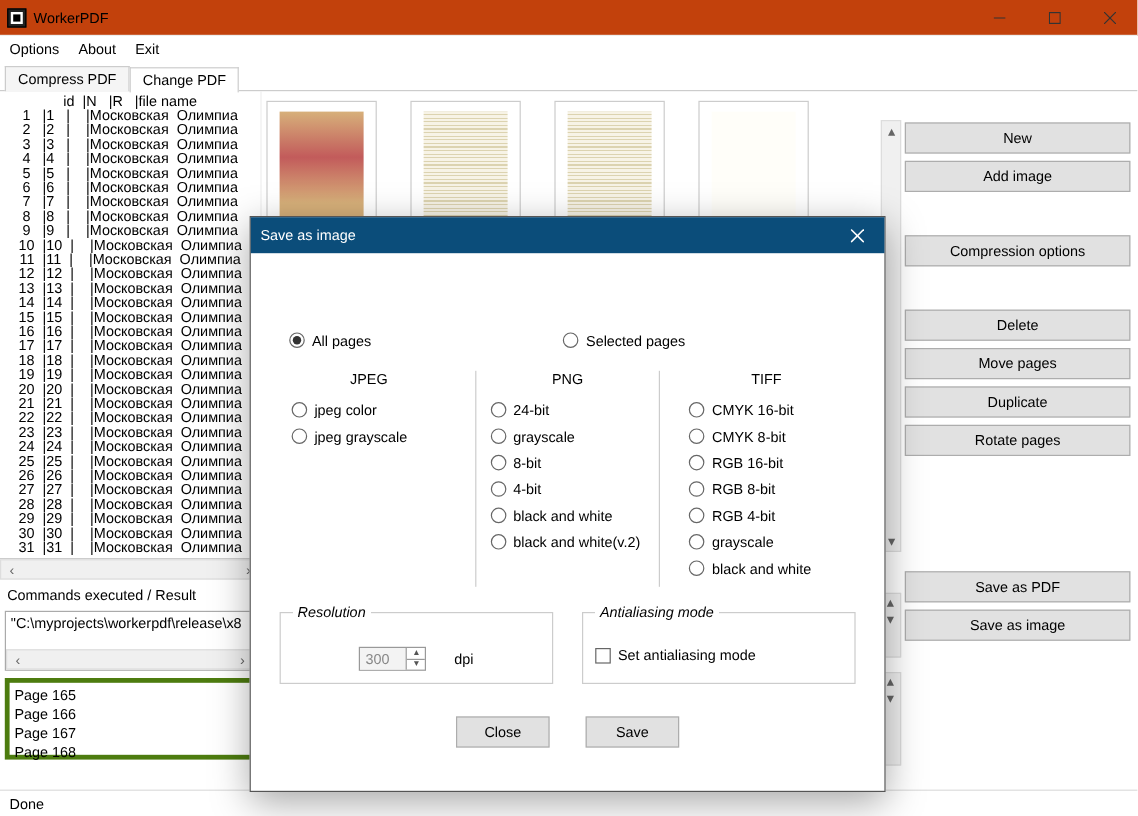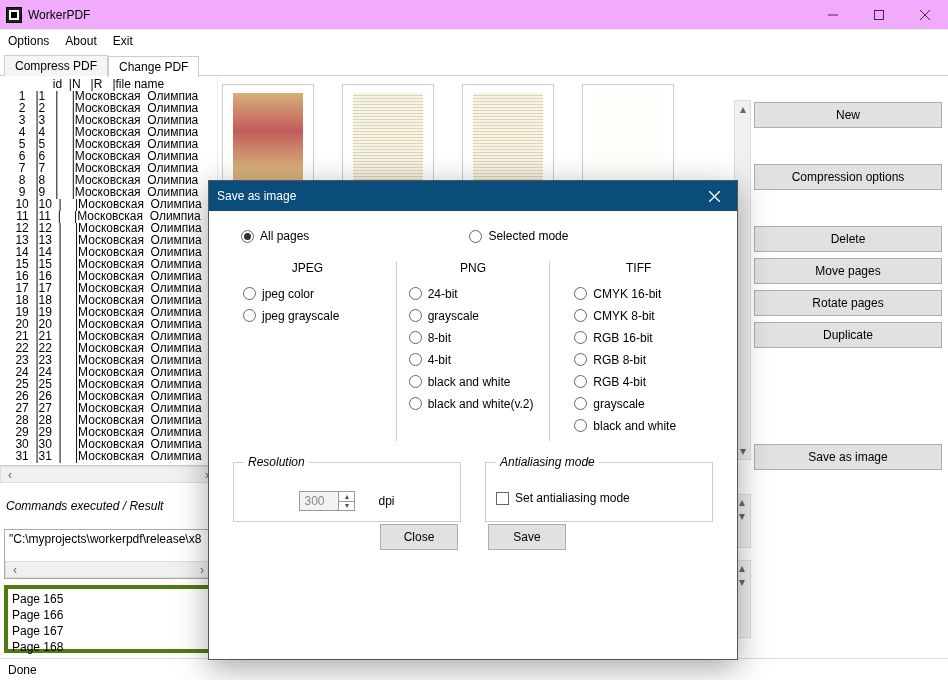--- a/index.html
+++ b/index.html
@@ -1,77 +1,77 @@
 <!DOCTYPE html>
 <html><head>
 <meta charset="utf-8">
 <style>
   * { box-sizing: border-box; font-family: "Segoe UI", Tahoma, sans-serif; font-size: 12px; }
   body { margin:0; padding:0; width:948px; height:680px; background:#fff; position:relative; overflow:hidden; }
-  .titlebar { height:30px; background:#f0abfc; display:flex; align-items:center; padding:0 0 0 6px; border-bottom:1px solid #eee;}
+  .titlebar { height:30px; background:#c2410c; display:flex; align-items:center; padding:0 0 0 6px; border-bottom:1px solid #eee;}
   .titlebar .appicon { width:16px; height:16px; background:#222; border:1px solid #000; position:relative; margin-right:6px;}
   .titlebar .appicon:before{content:"";position:absolute;inset:2px;background:#fff;}
   .titlebar .appicon:after{content:"";position:absolute;left:4px;top:4px;width:6px;height:6px;background:#000;}
   .titlebar .title { flex:0 0 auto; }
   .titlebar .spacer { flex:1; }
   .winbtn { width:46px; height:30px; display:flex; align-items:center; justify-content:center; color:#333;}
   .menubar { height:22px; display:flex; align-items:center; padding:0 8px; gap:16px;}
   .menubar span{cursor:default;}
   .tabs { display:flex; align-items:flex-end; padding-left:4px; height:24px;}
   .tab { padding:3px 10px; border:1px solid #ccc; border-bottom:none; background:#f5f5f5; margin-right:0;}
   .tab.active { background:#fff; position:relative; top:1px;}
   .tabstrip-border{border-top:1px solid #ccc; margin-top:-1px;}
   .main { display:flex; height:calc(680px - 30px - 22px - 24px - 22px);}
   .leftcol { width:218px; border-right:1px solid #eee; overflow:hidden;}
   .filelist { font-family:Liberation Sans, sans-serif; font-size:12px; line-height:12px; white-space:pre; padding:2px 4px; height:390px; overflow:hidden; border-bottom:1px solid #ccc;text-align:center;}
   .hscroll { height:17px; background:#f0f0f0; border:1px solid #ddd; display:flex; align-items:center; justify-content:space-between; padding:0 2px;}
   .hscroll .arrow{width:14px;height:14px;display:flex;align-items:center;justify-content:center;color:#666;}
-  .cmdlabel { padding:16px 6px;font-style:italic;}
+  .cmdlabel { padding:6px 6px;}
   .cmdbox { border:1px solid #aaa; margin:0 4px; height:50px; padding:2px 4px; font-family:"Consolas",monospace; overflow:hidden; white-space:nowrap; position:relative;}
   .cmdbox .hscroll{position:absolute;bottom:0;left:0;right:0;}
   .pagesbox { border:4px solid #4d7c0f; margin:6px 4px 0 4px; height:68px; padding:2px 4px; font-family:"Segoe UI"; line-height:16px;}
   .centercol { flex:1; position:relative; padding:4px; display:flex; gap:28px;}
   .thumb { width:92px; height:112px; border:1px solid #ccc; background:#fff; display:flex;align-items:center;justify-content:center; margin-top:4px;}
   .thumb .inner{width:70px;height:95px;}
   .t1{background:linear-gradient(#d7b07a,#c25b5b 40%,#d7b07a 80%);}
   .t2,.t3{background:repeating-linear-gradient(#f7f3e6,#f7f3e6 2px,#dcd3b0 2px,#dcd3b0 3px);}
   .t4{background:#fffef9;}
   .rightcol { width:200px; padding:6px; display:flex; flex-direction:column; gap:6px;}
   .btn { height:26px; border:1px solid #adadad; background:#e1e1e1; display:flex; align-items:center; justify-content:center; cursor:default;}
   .gap-lg{height:24px;}
   .gap-md{height:14px;}
   .statusbar{height:22px;border-top:1px solid #ddd;padding:2px 8px;display:flex;align-items:center;}
   
   .modal { position:absolute; left:208px; top:180px; width:530px; height:480px; background:#fff; box-shadow:0 8px 30px rgba(0,0,0,.35); border:1px solid #555;}
   .modal .mtitle{ height:30px; background:#0b4d7a; color:#fff; display:flex; align-items:center; padding:0 8px; justify-content:space-between;}
   .modal .mtitle .x{width:30px;height:30px;display:flex;align-items:center;justify-content:center;}
   .modal .mbody{ padding:18px 22px 8px 22px;}
   .radiorow{display:flex; gap:160px; margin-bottom:18px; padding-left:10px;}
-  .radio{display:flex; align-items:flex-end; gap:6px;}
+  .radio{display:flex; align-items:flex-start; gap:6px;margin-top:48px;}
   .radio .dot{width:13px;height:13px;border:1px solid #666;border-radius:50%;display:flex;align-items:center;justify-content:center;}
   .radio .dot.sel:after{content:"";width:7px;height:7px;background:#333;border-radius:50%;}
   .cols3{display:flex; gap:12px;}
   .col{flex:1; padding:0 12px;}
   .col.mid{border-left:1px solid #ccc;border-right:1px solid #ccc;}
   .colhead{text-align:center; margin-bottom:12px;}
   .opt{display:flex;align-items:flex-start;gap:6px;margin-bottom:8px;}
   .quality{display:flex;align-items:center;gap:16px;margin-top:20px;}
   .spinner{display:flex;align-items:center;border:1px solid #999;height:20px;width:56px;}
   .spinner input{border:0;width:38px;height:18px;text-align:left;padding:0 4px;font-size:12px;outline:none;}
   .spinner input:disabled{background:#f3f3f3;color:#888;}
   .spinner .spin{width:16px;height:18px;border-left:1px solid #999;display:flex;flex-direction:column;}
   .spinner .spin div{flex:1;display:flex;align-items:center;justify-content:center;font-size:7px;color:#555;border-bottom:1px solid #999;}
   .spinner .spin div:last-child{border-bottom:0;}
   .fieldsets{display:flex;gap:20px;margin-top:14px;}
   fieldset{border:1px solid #ccc;padding:12px 10px 10px 10px;flex:1;}
   legend{padding:0 4px;font-style:italic;}
   .chk{display:flex;align-items:center;gap:6px;}
   .chk .box{width:13px;height:13px;border:1px solid #666;}
   .dpi-row{display:flex;align-items:center;gap:23px;justify-content:center;margin-top:10px;}
-  .modal .mactions{display:flex;justify-content:center;gap:30px;margin-top:2px;}
+  .modal .mactions{display:flex;justify-content:center;gap:30px;margin-top:27px;}
   .modal .mactions .btn{width:78px;}
   
   .midside-scroll{position:absolute; left:734px; top:100px; width:17px; height:360px; background:#f0f0f0; border:1px solid #ddd;}
   .midside-scroll .arrow{position:absolute;width:14px;height:14px;left:1px;display:flex;align-items:center;justify-content:center;color:#666;}
   .midside-scroll .a1{top:1px;} .midside-scroll .a2{bottom:1px;}
   .small-vscroll{position:absolute; left:734px; width:17px; height:54px; background:#f0f0f0; border:1px solid #ddd;}
   .small-vscroll .arrow{width:14px;height:14px;display:flex;align-items:center;justify-content:center;color:#666;}
 </style>
 </head>
 <body>
@@ -176,30 +176,32 @@
         <div class="inner t3"></div>
       </div>
     <div class="thumb">
         <div class="inner t4"></div>
       </div>
   </div>
 
   <div class="rightcol">
     <div class="gap-md"></div>
     <div class="btn">New</div>
+    <div class="btn">Add image</div>
     <div class="gap-lg"></div>
     <div class="btn">Compression options</div>
     <div class="gap-lg"></div>
     <div class="btn">Delete</div>
     <div class="btn">Move pages</div>
+    <div class="btn">Duplicate</div>
     <div class="btn">Rotate pages</div>
-    <div class="btn">Duplicate</div>
     <div class="gap-lg"></div>
       <div class="gap-lg"></div>
       <div class="gap-lg"></div>
+    <div class="btn">Save as PDF</div>
     <div class="btn">Save as image</div>
   </div>
 </div>
 
 <div class="midside-scroll">
   <div class="arrow a1">▴</div>
   <div class="arrow a2">▾</div>
 </div>
 <div class="small-vscroll" style="top:494px;">
   <div class="arrow">▴</div>
@@ -227,21 +229,21 @@
     </div>
   </div>
   <div class="mbody">
     <div class="radiorow">
       <div class="radio">
         <span class="dot sel"></span>
         <span>All pages</span>
       </div>
       <div class="radio">
         <span class="dot"></span>
-        <span>Selected mode</span>
+        <span>Selected pages</span>
       </div>
     </div>
 
     <div class="cols3">
       <div class="col">
         <div class="colhead">JPEG</div>
         <div class="opt">
             <span class="dot sel" style="width:13px;height:13px;border:1px solid #666;border-radius:50%;display:flex;align-items:center;justify-content:center;"></span>
             <span>jpeg color</span>
           </div>

